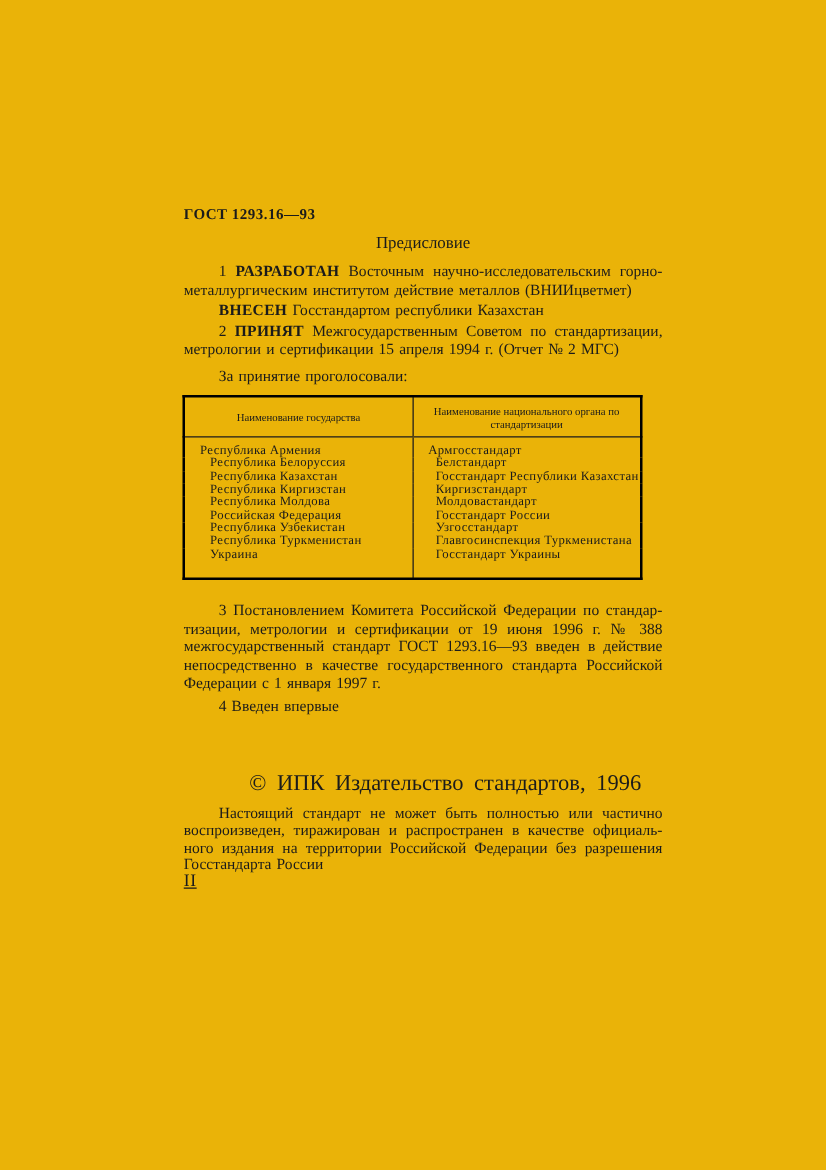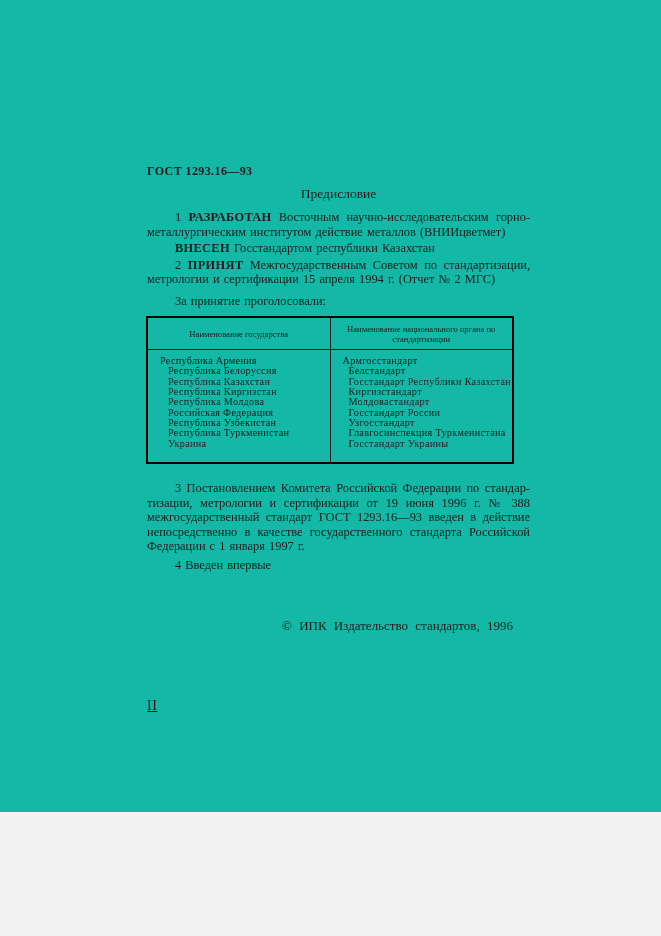--- a/index.html
+++ b/index.html
@@ -3,22 +3,22 @@
 <meta charset="utf-8">
 <style>
   html,body { margin:0; padding:0; }
   body {
     width:661px; height:936px;
     background:#f2f2f2;
     font-family:"Liberation Serif","DejaVu Serif",serif;
   }
   .page {
     position:relative;
-    width:661px; height:812px;
-    background:#14b8a6;
+    width:661px; height:936px;
+    background:#eab308;
     color:#1b1b1b;
     overflow:hidden;
   }
   .content {
     position:absolute;
     left:147px; top:164px;
     width:383px;
   }
   .doc-number {
     font-size:12px; font-weight:bold; letter-spacing:0.4px;
@@ -67,21 +67,21 @@
     white-space:nowrap;
   }
   table.vote-table td + td { padding-left:18px; }
   table.vote-table tbody tr:first-child td { padding-top:6px;padding-left:12px; }
   table.vote-table tbody tr:last-child td { padding-bottom:13px; }
 
   .clause3 { margin-top:17px; }
   .clause4 { margin-top:4px; }
   .copyright {
     margin-top:47px;
-    font-size:13px; line-height:14px;
+    font-size:18px; line-height:14px;
     text-align:right;
     padding-right:17px;
     word-spacing:4px;
   }
   .disclaimer { margin-top:11px; }
   .disclaimer .ln { line-height:13.8px; }
   .page-number {
     position:absolute;
     left:147px; top:701px;
     font-size:14px; line-height:9px;
@@ -171,17 +171,23 @@
         <div class="ln j">непосредственно в качестве государственного стандарта Российской</div>
         <div class="ln">Федерации с 1 января 1997 г.</div>
       </div>
 
     <div class="para clause4">
       <div class="ln ind">4 Введен впервые</div>
     </div>
 
     <div class="copyright">© ИПК Издательство стандартов, 1996</div>
 
+    <div class="para disclaimer">
+        <div class="ln j ind">Настоящий стандарт не может быть полностью или частично</div>
+        <div class="ln j">воспроизведен, тиражирован и распространен в качестве официаль-</div>
+        <div class="ln j">ного издания на территории Российской Федерации без разрешения</div>
+        <div class="ln">Госстандарта России</div>
+      </div>
 
   </div>
 
   <div class="page-number">II</div>
 </div>
 
 </body></html>

